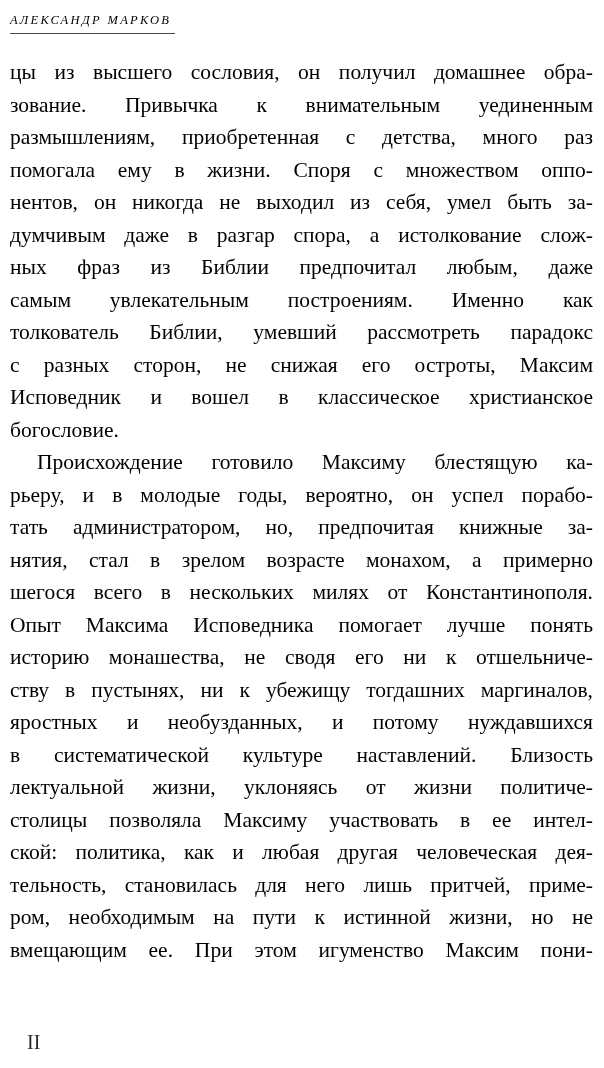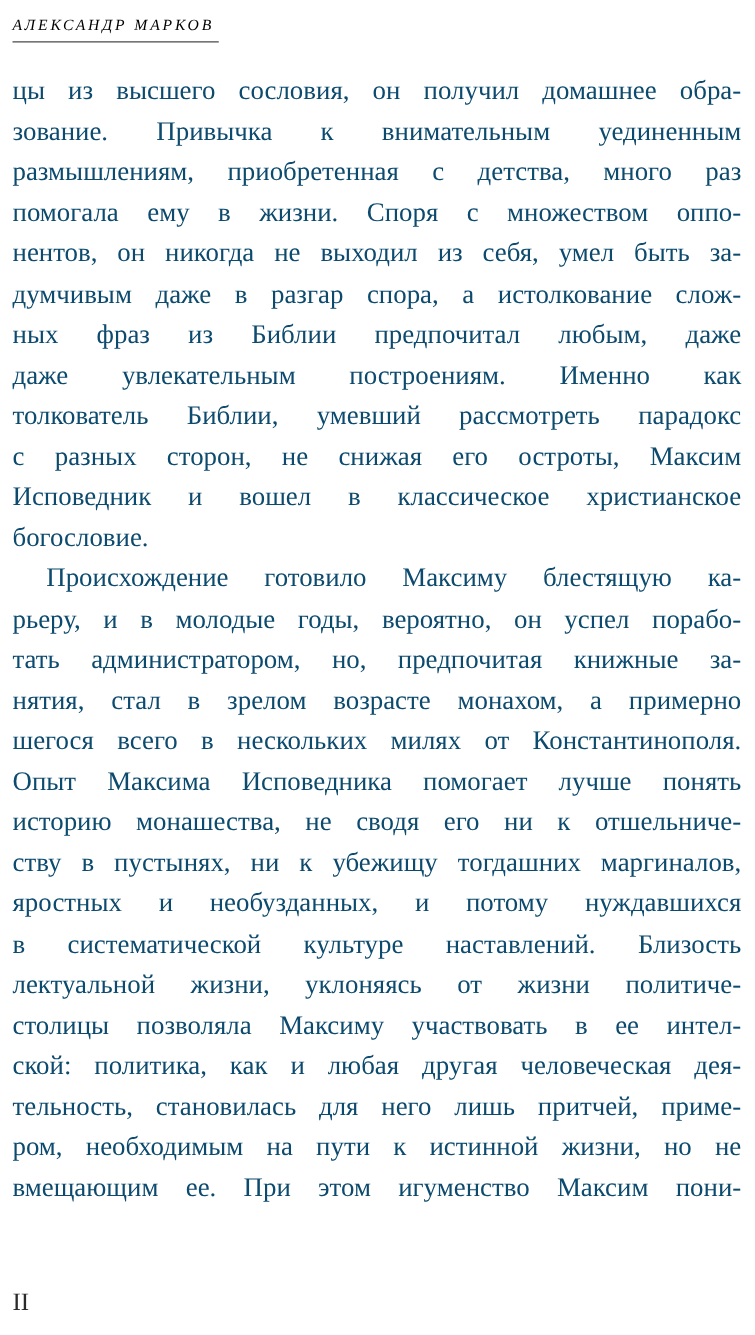--- a/index.html
+++ b/index.html
@@ -23,54 +23,54 @@
     color: #000000;
     border-bottom: 1.4px solid #4a4a4a;
     padding: 0 4px 5px 0;
     white-space: nowrap;
   }
   .body-text {
     position: absolute;
     left: 10px;
     right: 11px;
     top: 56px;
-    color: #0c4a6e;
+    color: #000000;
     font-size: 21.5px;
     line-height: 32.5px;
   }
   .line {
     text-align: justify;
     text-align-last: justify;
   }
   .line.no-just { text-align-last: left; }
   .line.indent { text-indent: 27px; }
   .page-number {
     position: absolute;
-    left: 10px;
+    left: 27px;
     top: 1031px;
     font-size: 20px;
     color: #2a2a2a;
   }
 </style>
 </head>
 <body>
 
 <div class="page">
 
   <span class="running-head">АЛЕКСАНДР МАРКОВ</span>
 
   <main class="body-text">
       <div class="line">цы из высшего сословия, он получил домашнее обра-</div>
       <div class="line">зование. Привычка к внимательным уединенным</div>
       <div class="line">размышлениям, приобретенная с детства, много раз</div>
       <div class="line">помогала ему в жизни. Споря с множеством оппо-</div>
       <div class="line">нентов, он никогда не выходил из себя, умел быть за-</div>
       <div class="line">думчивым даже в разгар спора, а истолкование слож-</div>
       <div class="line">ных фраз из Библии предпочитал любым, даже</div>
-      <div class="line">даже увлекательным построениям. Именно как</div>
+      <div class="line">самым увлекательным построениям. Именно как</div>
       <div class="line">толкователь Библии, умевший рассмотреть парадокс</div>
       <div class="line">с разных сторон, не снижая его остроты, Максим</div>
       <div class="line">Исповедник и вошел в классическое христианское</div>
       <div class="line no-just">богословие.</div>
       <div class="line indent">Происхождение готовило Максиму блестящую ка-</div>
       <div class="line">рьеру, и в молодые годы, вероятно, он успел порабо-</div>
       <div class="line">тать администратором, но, предпочитая книжные за-</div>
       <div class="line">нятия, стал в зрелом возрасте монахом, а примерно</div>
       <div class="line">шегося всего в нескольких милях от Константинополя.</div>
       <div class="line">Опыт Максима Исповедника помогает лучше понять</div>

